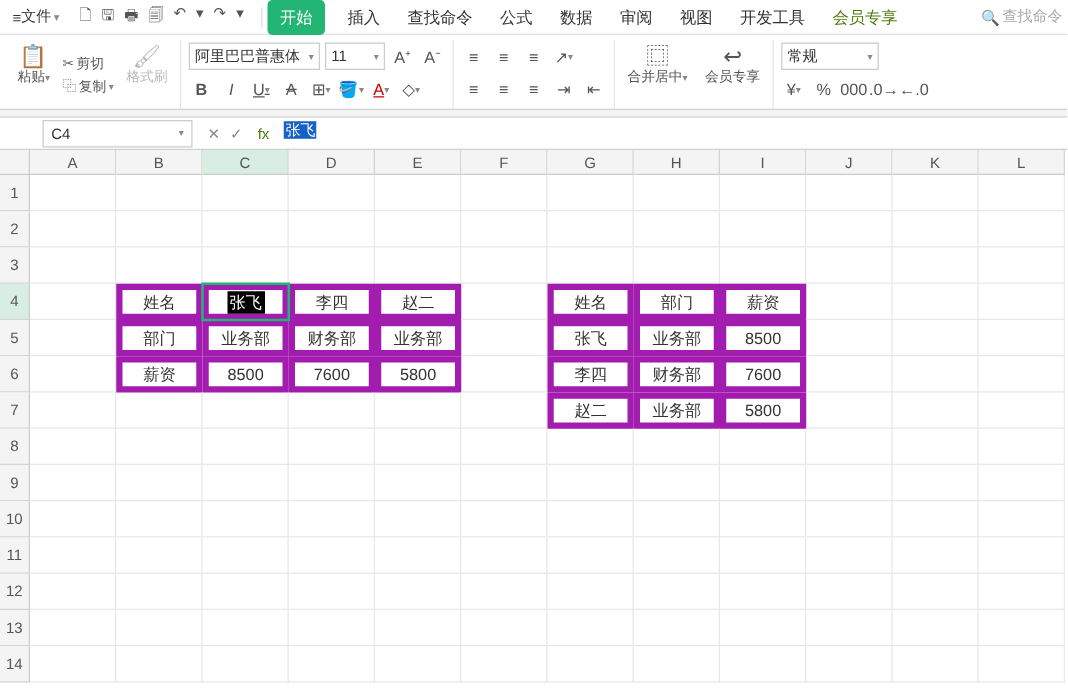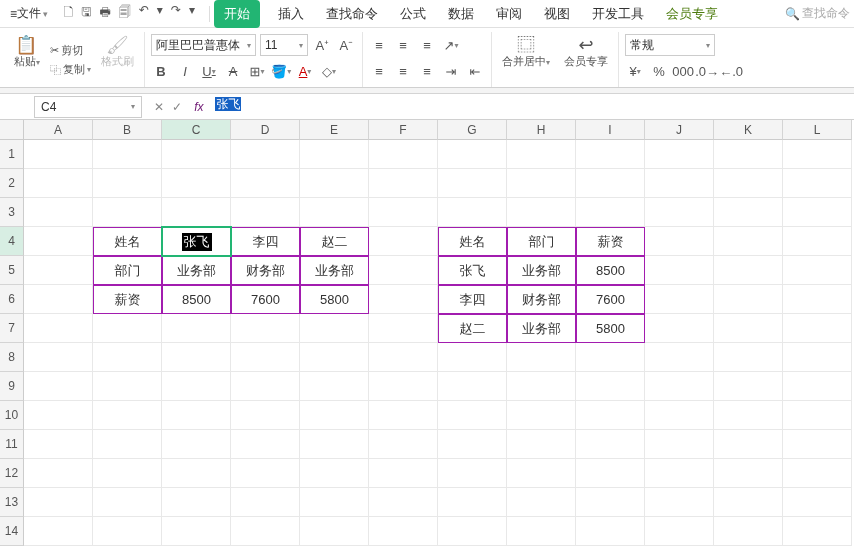--- a/index.html
+++ b/index.html
@@ -26,37 +26,37 @@
 .disabled{color:#bbb}
 select,.combo{border:1px solid #ccc;height:22px;font-size:12px;padding:0 4px;background:#fff}
 .combo{display:flex;align-items:center;justify-content:space-between}
 .font-combo{width:105px}
 .size-combo{width:48px}
 .ico-btn{width:20px;height:20px;display:flex;align-items:center;justify-content:center;cursor:pointer;color:#555;font-size:13px}
 .ico-btn.b{font-weight:bold}
 .ico-btn.i{font-style:italic}
 .ico-btn.u{text-decoration:underline}
 .namebox-row{height:26px;display:flex;align-items:center;border-bottom:1px solid #d0d0d0}
-.namebox{width:108px;height:22px;border:1px solid #ccc;margin-left:34px;display:flex;align-items:center;padding:0 6px;justify-content:space-between;font-size:12px}
+.namebox{width:120px;height:22px;border:1px solid #ccc;margin-left:34px;display:flex;align-items:center;padding:0 6px;justify-content:space-between;font-size:12px}
 .fx-btns{display:flex;gap:8px;padding:0 12px;color:#888}
 .fx-btns span{cursor:pointer}
-.fx-label{font-style:italic;color:#701a75;padding-right:8px}
+.fx-label{color:#4d7c0f;padding-right:8px}
 .fx-input{flex:1;height:22px;border:none;outline:none;font-size:12px;padding:0 4px}
 .fx-input .sel{background:#1661c4;color:#fff;padding:0 1px}
 .grid-wrap{display:flex}
 .corner{width:24px;height:20px;border-right:1px solid #ccc;border-bottom:1px solid #ccc;background:#f4f4f4}
 .col-headers{display:flex}
 .ch{width:69px;height:20px;border-right:1px solid #d4d4d4;border-bottom:1px solid #ccc;background:#f4f4f4;display:flex;align-items:center;justify-content:center;font-size:12px;color:#555}
 .ch.sel{background:#d8eee3}
 .rows{display:flex;flex-direction:column}
 .row{display:flex}
 .rh{width:24px;height:29px;border-right:1px solid #ccc;border-bottom:1px solid #d4d4d4;background:#f4f4f4;display:flex;align-items:center;justify-content:center;font-size:12px;color:#555}
 .rh.sel{background:#d8eee3}
 .cell{width:69px;height:29px;border-right:1px solid #e8e8e8;border-bottom:1px solid #e8e8e8;display:flex;align-items:center;justify-content:center;font-size:13px;position:relative}
-.cell.tb{border:1px solid #a21caf}
+.cell.tb{border:5px solid #a21caf}
 .cell.active{outline:2px solid #22b573;outline-offset:-1px;z-index:2}
 .cell.active .txt{background:#000;color:#fff;padding:0 2px}
 .chev-sm{font-size:8px;color:#888}
 .red-a{color:#c00;text-decoration:underline}
 .spacer-bar{height:6px;background:#f4f4f4;border-bottom:1px solid #d4d4d4}
 </style>
 </head>
 <body>
 
 <div class="menubar">
@@ -170,21 +170,21 @@
       </div>
       <div class="btn-lg">
         <span class="ico">↩</span>
         <span>会员专享</span>
       </div>
     </div>
   </div>
 
   <div class="rgroup">
     <div class="r-top">
-      <div class="combo" style="width:90px">
+      <div class="combo" style="width:78px">
           <span>常规</span>
           <span class="chev-sm">▾</span>
         </div>
     </div>
     <div class="r-bot">
       <div class="ico-btn">¥<span class="chev-sm">▾</span></div>
       <div class="ico-btn">%</div>
       <div class="ico-btn">000</div>
       <div class="ico-btn">.0→</div>
       <div class="ico-btn">←.0</div>

